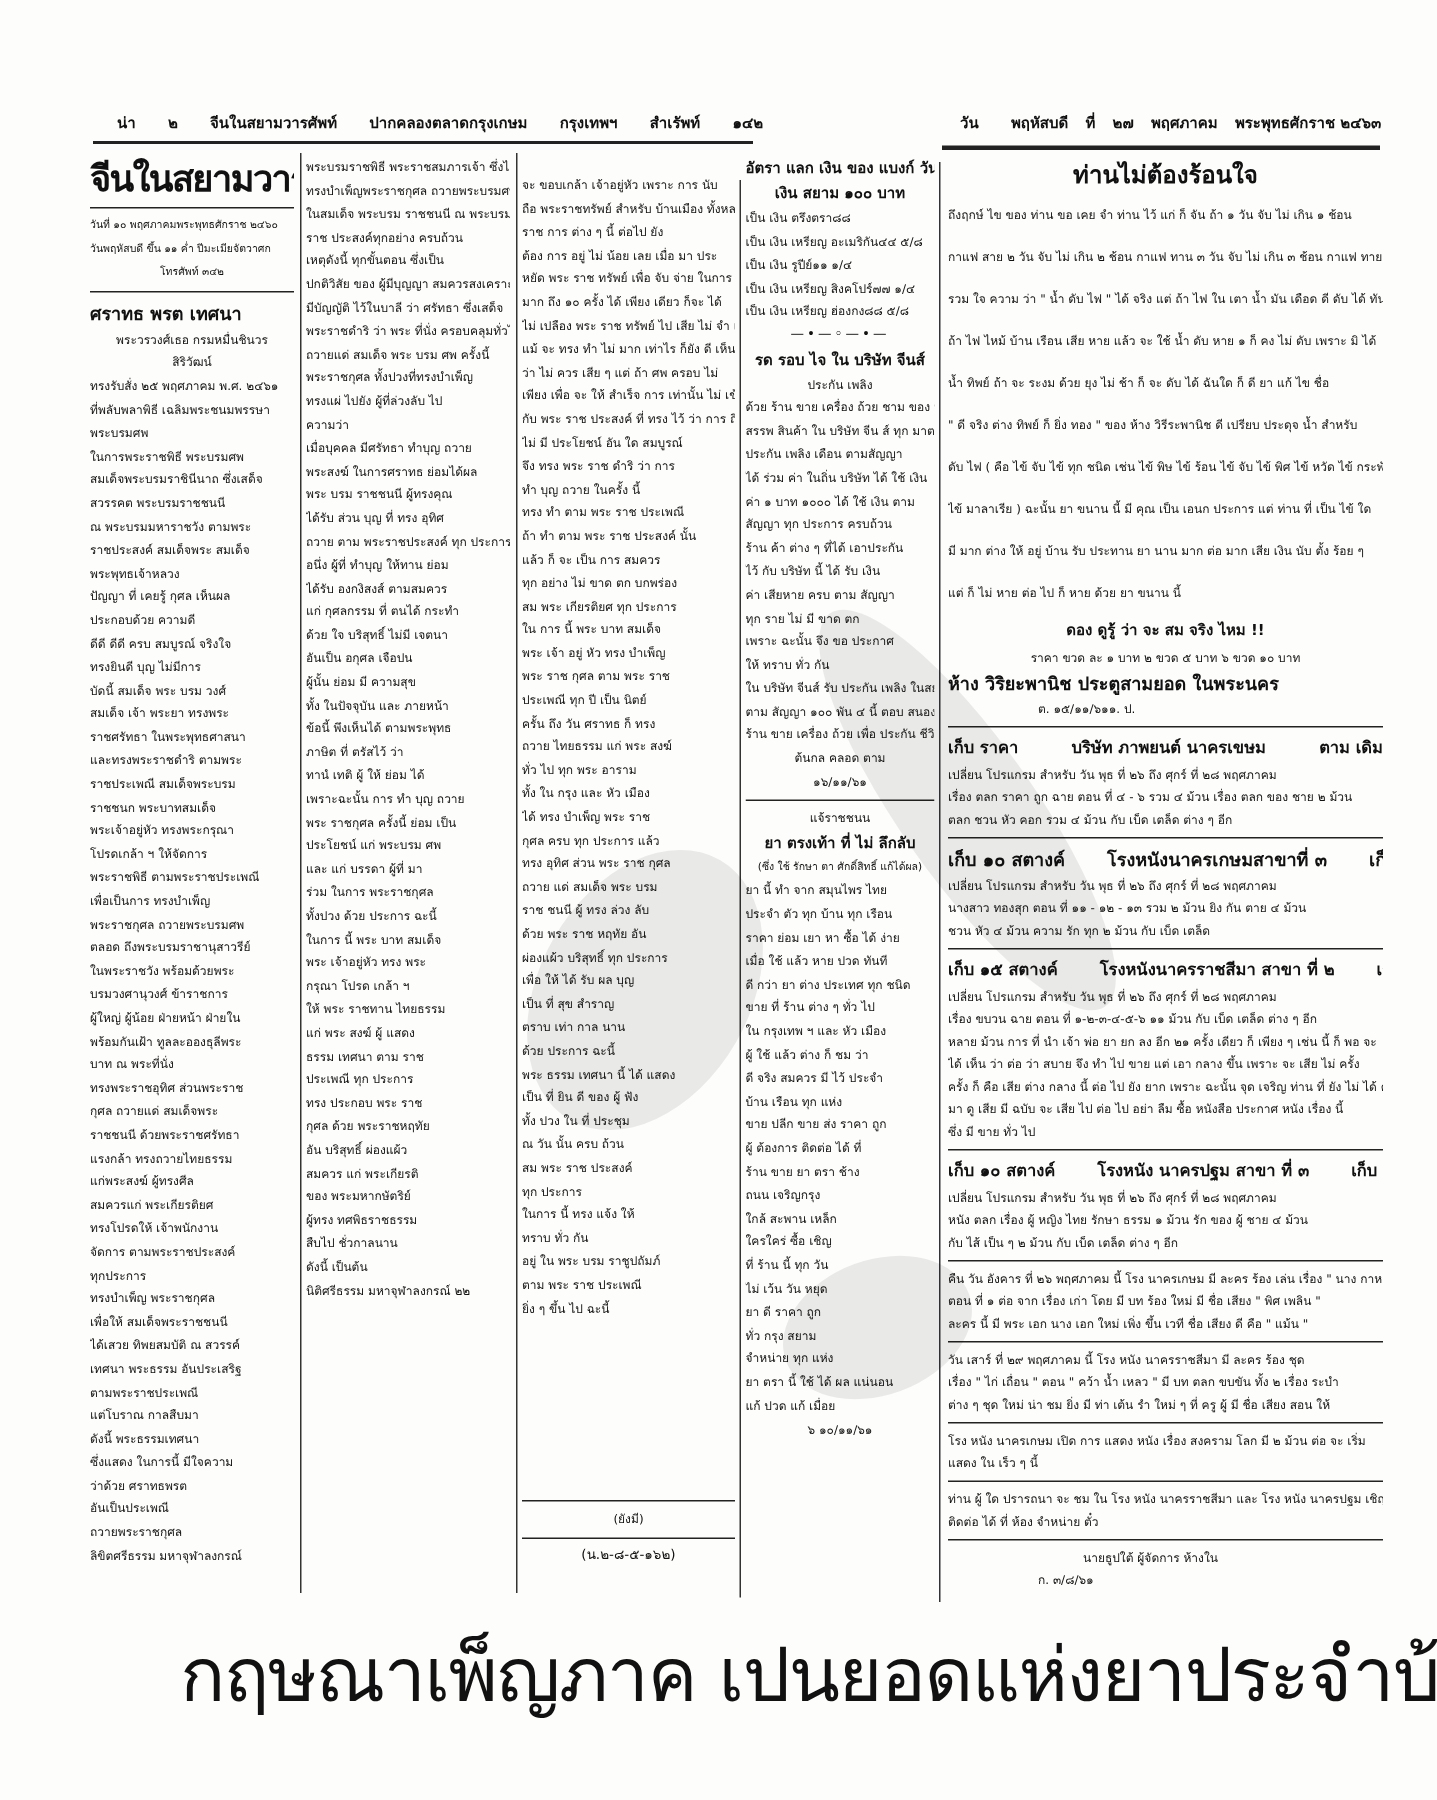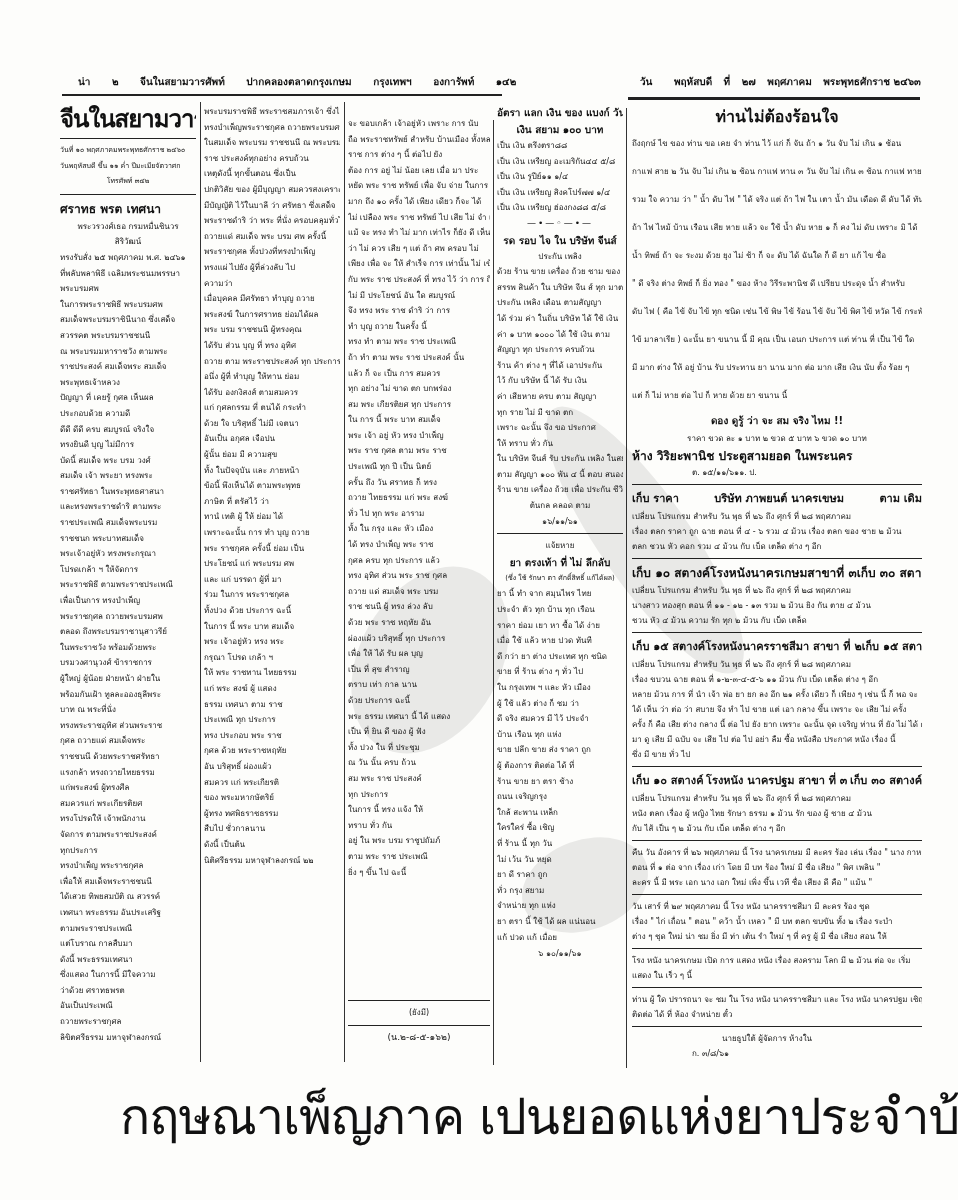--- a/index.html
+++ b/index.html
@@ -12,36 +12,36 @@
   .col{position:absolute;font-size:8px;line-height:15.6px;overflow:hidden;}
   .col p{margin:0;white-space:nowrap;overflow:hidden;}
   .masthead{font-size:24px;font-weight:bold;line-height:30px;text-align:left;letter-spacing:-1px;white-space:nowrap;}
   .center{text-align:center;}
   .h1{font-size:16px;font-weight:bold;line-height:26px;text-align:center;white-space:nowrap;}
   .h2{font-size:12px;font-weight:bold;line-height:20px;text-align:left;white-space:nowrap;}
   .h3{font-size:10px;font-weight:bold;line-height:17px;white-space:nowrap;}
   .sep{border-top:1.5px solid #222;margin:4px 0;}
   .ornament{text-align:center;font-size:9px;letter-spacing:2px;}
   .rate-row{display:flex;white-space:nowrap;}
-  .adhead{display:flex;justify-content:space-between;font-size:11px;font-weight:bold;line-height:20px;white-space:nowrap;}
+  .adhead{display:flex;justify-content:space-between;font-size:11px;font-weight:bold;line-height:20px;white-space:nowrap;gap:28px;}
   .banner{position:absolute;left:120px;top:1082px;width:720px;font-family:"DejaVu Sans",sans-serif;font-size:50px;line-height:70px;letter-spacing:-1px;white-space:nowrap;font-weight:normal;}
   .speck{position:absolute;border-radius:50%;background:rgba(0,0,0,0.08);}
 </style>
 </head>
 <body>
 
 <div class="page">
 
   <div class="runhead" style="left:78px;">
     <span>น่า</span>
     <span>๒</span>
     <span>จีนในสยามวารศัพท์</span>
     <span>ปากคลองตลาดกรุงเกษม</span>
     <span>กรุงเทพฯ</span>
-    <span>องการัพท์</span>
+    <span>สำเรัพท์</span>
     <span>๑๔๒</span>
   </div>
   <div class="runhead" style="left:640px;">
     <span>วัน</span>
     <span style="margin-right:8px">พฤหัสบดี</span>
     <span style="margin-right:8px">ที่</span>
     <span style="margin-right:8px">๒๗</span>
     <span style="margin-right:8px">พฤศภาคม</span>
     <span>พระพุทธศักราช ๒๔๖๓</span>
   </div>
@@ -271,21 +271,21 @@
         <p>ทุก ราย ไม่ มี ขาด ตก</p>
         <p>เพราะ ฉะนั้น จึง ขอ ประกาศ</p>
         <p>ให้ ทราบ ทั่ว กัน</p>
         <p>ใน บริษัท จีนส์ รับ ประกัน เพลิง ในสยาม ที่</p>
         <p>ตาม สัญญา ๑๐๐ พัน ๔ นี้ ตอบ สนอง</p>
         <p>ร้าน ขาย เครื่อง ถ้วย เพื่อ ประกัน ชีวิต</p>
       </div>
     <p class="center">ต้นกล คลอด ตาม</p>
     <p class="center">๑๖/๑๑/๖๑</p>
     <div class="sep"></div>
-    <p class="center">แจ้ยหาย</p>
+    <p class="center">แจ้ราชชนน</p>
     <div class="h3 center">ยา ตรงเท้า ที่ ไม่ ลึกลับ</div>
     <p class="center" style="font-size:7px">(ซึ่ง ใช้ รักษา ตา ศักดิ์สิทธิ์ แก้ได้ผล)</p>
     <div id="n2" style="height:360px;overflow:hidden">
         <p>ยา นี้ ทำ จาก สมุนไพร ไทย</p>
         <p>ประจำ ตัว ทุก บ้าน ทุก เรือน</p>
         <p>ราคา ย่อม เยา หา ซื้อ ได้ ง่าย</p>
         <p>เมื่อ ใช้ แล้ว หาย ปวด ทันที</p>
         <p>ดี กว่า ยา ต่าง ประเทศ ทุก ชนิด</p>
         <p>ขาย ที่ ร้าน ต่าง ๆ ทั่ว ไป</p>
         <p>ใน กรุงเทพ ฯ และ หัว เมือง</p>

